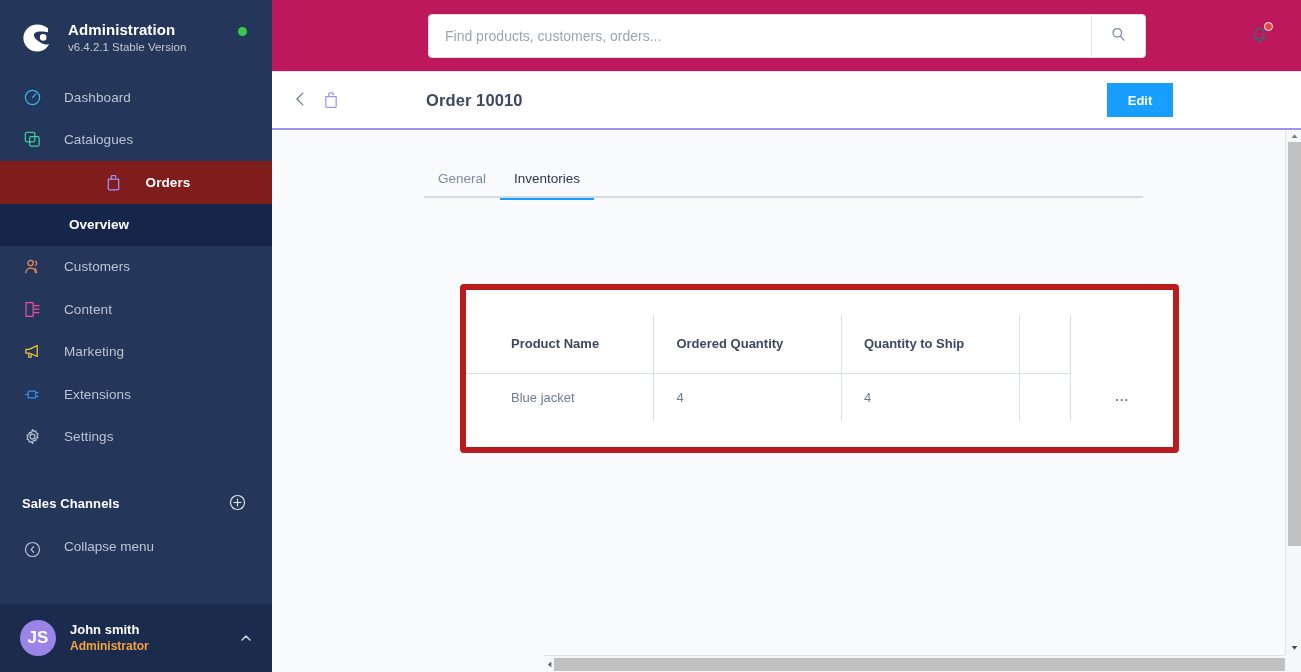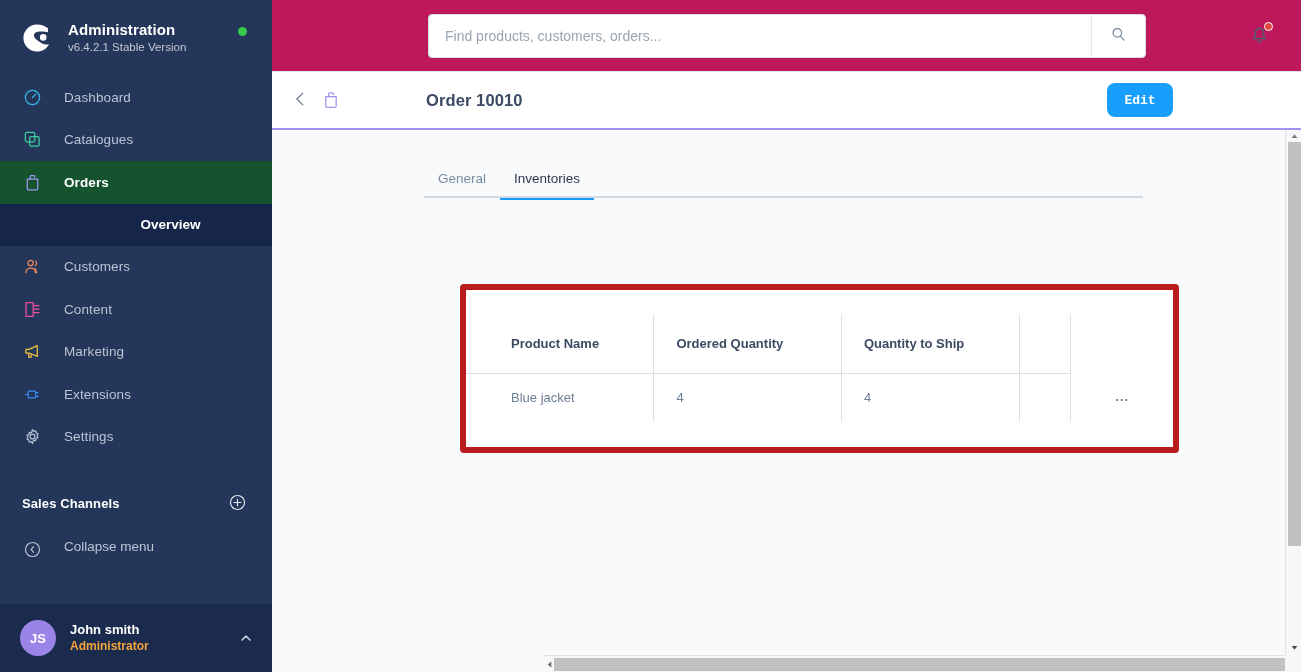--- a/index.html
+++ b/index.html
@@ -42,25 +42,25 @@
     height: 42.5px; display: flex; align-items: center;
     padding-left: 22px; cursor: pointer; position: relative;
   }
   .nav-item .ico {
     width: 20px; height: 20px; flex: 0 0 20px;
     margin-right: 22px; display: flex; align-items: center; justify-content: center;
   }
   .nav-label {
     color: #BCC4D3; font-size: 13.5px; letter-spacing: .1px;
   }
-  .nav-item.active { background: #14532d; }
+  .nav-item.active { background: #7f1d1d; justify-content: center; }
   .nav-item.active .nav-label { color: #FFFFFF; font-weight: bold; }
   .nav-sub {
     height: 42px; display: flex; align-items: center;
-    padding-left: 69px; background: #16264A; cursor: pointer; justify-content: center;
+    padding-left: 69px; background: #16264A; cursor: pointer;
   }
   .nav-sub span { color: #FFFFFF; font-size: 13.5px; font-weight: bold; }
 
   .nav-spacer-sm { height: 25px; }
   .section-head {
     height: 40px; display: flex; align-items: center;
     padding: 0 24px 0 22px; justify-content: space-between; gap: 8px;
   }
   .section-title { color: #FFFFFF; font-size: 13px; font-weight: bold; letter-spacing: .1px; }
   .plus-btn { width: 20px; height: 20px; cursor: pointer; }
@@ -72,21 +72,21 @@
   .collapse-row .ico { width: 20px; height: 20px; flex:0 0 20px; margin-right: 22px; display:flex; align-items:center; justify-content:center;}
   .collapse-row span { color: #BCC4D3; font-size: 13.5px; }
 
   .user-bar {
     position: absolute; bottom: 0; left: 0; width: 272px; height: 68px;
     background: #1B2B4D; display: flex; align-items: center;
     padding: 0 18px 0 20px; cursor: pointer;
   }
   .avatar {
     width: 36px; height: 36px; border-radius: 50%;
-    background: #9A84E8; color: #fff; font-size: 13px; font-weight: bold;
+    background: #9A84E8; color: #fff; font-size: 17px; font-weight: bold;
     display: flex; align-items: center; justify-content: center;
     flex: 0 0 36px; margin-right: 14px;
   }
   .user-meta { display: flex; flex-direction: column; flex: 1; }
   .user-name { color: #FFFFFF; font-size: 13px; font-weight: bold; line-height: 16px; }
   .user-role { color: #F2A33C; font-size: 12px; font-weight: bold; line-height: 16px; }
   .user-caret { width: 16px; height: 16px; }
 
   
   .main {
@@ -128,23 +128,23 @@
     position: relative;
   }
   .back-btn { width: 26px; height: 26px; background: none; border: 0; cursor: pointer; padding: 0; display:flex; align-items:center; justify-content:center;}
   .head-ico { width: 26px; height: 26px; margin-left: 4px; display:flex; align-items:center; justify-content:center;}
   .page-title {
     color: #3A4A62; font-size: 16.5px; font-weight: bold;
     margin-left: 82px; letter-spacing: .1px;
   }
   .edit-btn {
     position: absolute; right: 128px; top: 11px;
-    background: #189EFF; color: #fff; border: 0; border-radius: 8px;
+    background: #189EFF; color: #fff; border: 0; border-radius: 0;
     width: 66px; height: 34px; font-size: 13px; font-weight: bold;
-    font-family: Liberation Mono, monospace; cursor: pointer;
+    font-family: Liberation Sans, sans-serif; cursor: pointer;
   }
 
   .content { flex: 1; overflow: hidden; position: relative; background: #F9FAFB; }
   .content-inner { padding: 6px; }
 
   .tabs {
     margin: 0 0 0 0; padding-left: 146px; height: 62px;
     display: flex; align-items: flex-end; position: relative;
   }
   .tabs::after {

